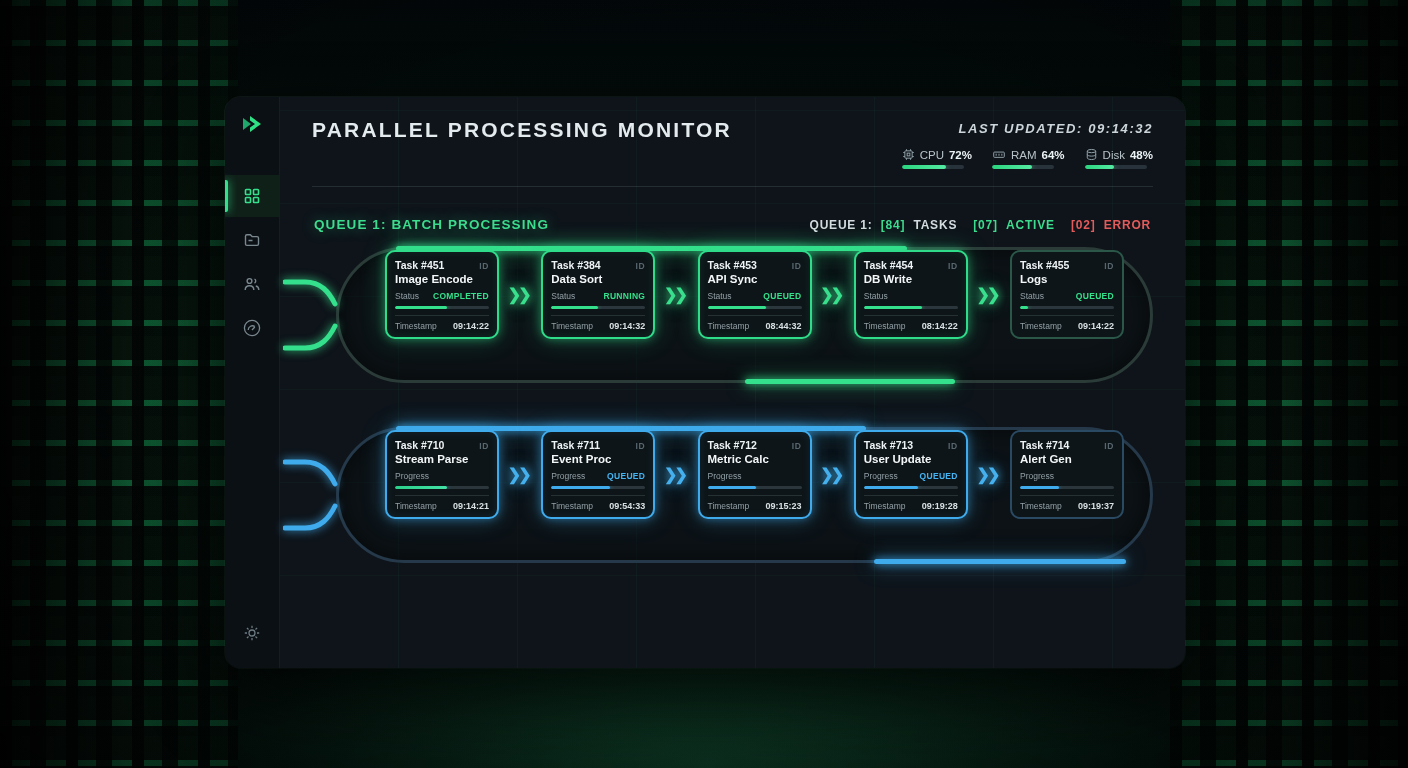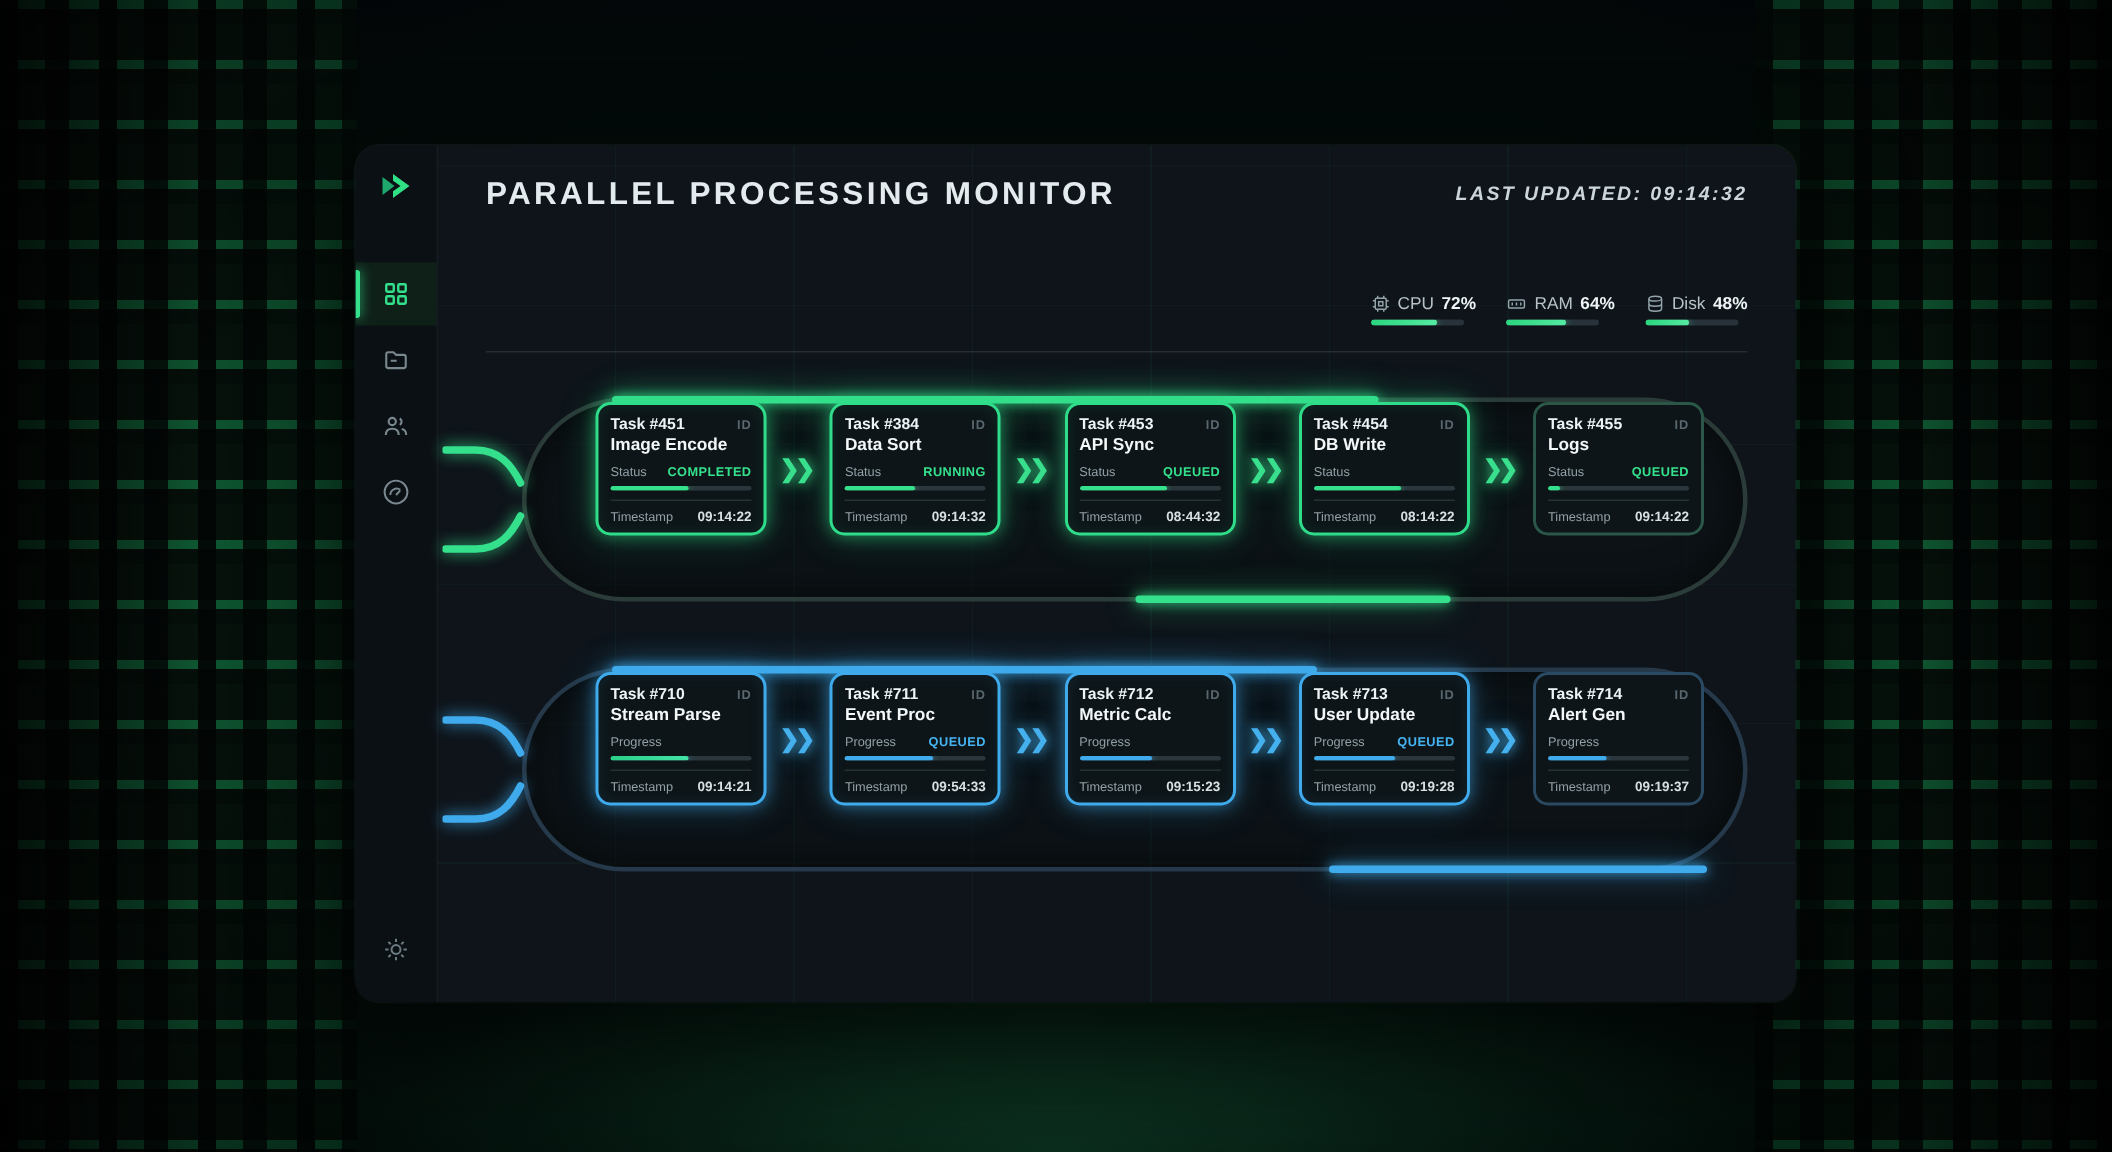--- a/index.html
+++ b/index.html
@@ -16,21 +16,21 @@
     background:
       repeating-linear-gradient(90deg, rgba(2,6,5,0.95) 0 12px, rgba(10,28,18,0.22) 12px 30px, rgba(2,6,5,0.85) 30px 46px, rgba(14,36,22,0.22) 46px 66px),
       repeating-linear-gradient(180deg, rgba(32,228,128,0.50) 0 6px, rgba(3,12,8,0.96) 6px 16px, rgba(6,18,12,0.92) 16px 40px); }
   .rack.left { left:0; } .rack.right { right:0; }
   .rack.left::after, .rack.right::after { content:""; position:absolute; inset:0; }
   .rack.left::after  { background:linear-gradient(90deg, rgba(0,0,0,0.78), rgba(0,0,0,0.12) 55%, rgba(3,14,9,0.4)); }
   .rack.right::after { background:linear-gradient(270deg, rgba(0,0,0,0.78), rgba(0,0,0,0.12) 55%, rgba(3,14,9,0.4)); }
   .vignette { position:absolute; inset:0; background:radial-gradient(ellipse at 50% 46%, transparent 52%, rgba(0,0,0,0.55) 100%); }
 
   
-  .panel { position:absolute; left:237px; top:97px; width:960px; height:571px; z-index:10;
+  .panel { position:absolute; left:225px; top:97px; width:960px; height:571px; z-index:10;
     display:flex; border-radius:16px; overflow:hidden; background:#0e141a;
     box-shadow:0 28px 70px rgba(0,0,0,0.78), 0 0 0 1px rgba(130,170,160,0.10); }
 
   
   .sidebar { width:55px; background:#0b1015; border-right:1px solid rgba(255,255,255,0.05);
     display:flex; flex-direction:column; align-items:center; padding:16px 0 14px; flex:none; }
   .logo { margin-bottom:40px; }
   .nav { width:100%; display:flex; flex-direction:column; gap:2px; }
   .nav-item { height:42px; width:100%; display:flex; align-items:center; justify-content:center;
     color:#79878e; position:relative; cursor:pointer; }
@@ -48,21 +48,21 @@
   
   .header { display:flex; justify-content:space-between; padding-top:21px; }
   h1 { font-size:21px; letter-spacing:2.2px; font-weight:700; color:#e4ebef; }
   .subtitle { margin-top:7px; font-size:12.5px; letter-spacing:1.3px; color:#8d9aa1; font-weight:600; }
   .subtitle .green { color:#35d98a; }
   .subtitle .sep { margin:0 7px; color:#6d7a80; }
   .header-right { text-align:right; padding-top:3px; }
   .last-updated { font-size:13px; letter-spacing:1.6px; color:#ccd6da; font-weight:600;font-style:italic; }
   .meters { margin-top:12px; display:flex; gap:20px; justify-content:flex-end; }
   .meter { font-size:11.5px; color:#b7c3c8; }
-  .meter-top { display:flex; align-items:center; gap:5px;margin-top:48px; }
+  .meter-top { display:flex; align-items:center; gap:5px; }
   .meter-top svg { color:#93a4ab; }
   .meter-value { color:#edf4f6; font-weight:700; }
   .meter-bar { margin-top:4px; height:4px; width:62px; background:#27323a; border-radius:2px; overflow:hidden; }
   .meter-fill { height:100%; background:linear-gradient(90deg,#2bd57f,#55eaa2); border-radius:2px;
     box-shadow:0 0 6px rgba(61,224,140,0.7); }
   .divider { height:1px; background:rgba(165,195,190,0.15); margin-top:17px; }
 
   
   .queue { margin-top:30px; }
   .queue.q2 { margin-top:44px; }
@@ -246,20 +246,32 @@
             <div class="meter-bar">
               <div class="meter-fill" style="width: 48%;"></div>
             </div>
           </div>
         </div>
       </div>
     </div>
     <div class="divider"></div>
 
     <section class="queue q1">
+      <div class="queue-head">
+        <div class="queue-title">QUEUE 1: BATCH PROCESSING</div>
+        <div class="queue-stats">
+          <span class="lbl">QUEUE 1:</span>
+          <span class="cnt-green">[84]</span>
+          <span class="lbl">TASKS</span>
+          <span class="cnt-green sp">[07]</span>
+          <span class="cnt-green">ACTIVE</span>
+          <span class="cnt-red sp">[02]</span>
+          <span class="cnt-red">ERROR</span>
+        </div>
+      </div>
       <div class="loop">
         <svg class="connector" width="64" height="150" viewBox="0 0 64 150" fill="none" stroke-width="5" stroke-linecap="round">
           <path d="M2 42 H22 C38 42 46 52 52 64"></path>
           <path d="M2 108 H22 C38 108 46 98 52 86"></path>
         </svg>
         <div class="pipe-glow pipe-top"></div>
         <div class="pipe-glow pipe-bottom"></div>
         <div class="track">
 
           <div class="card">

